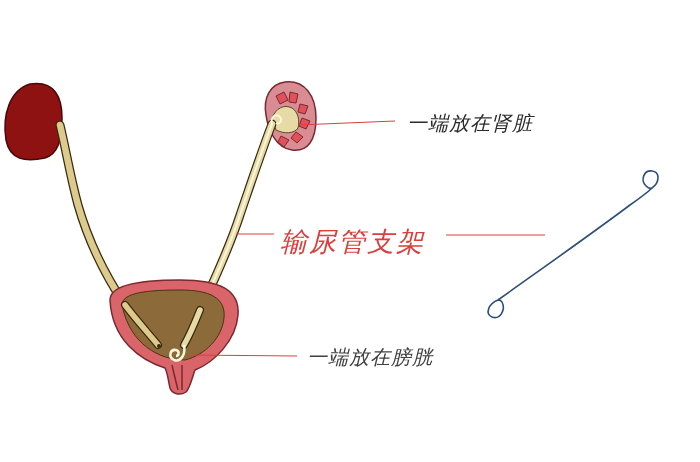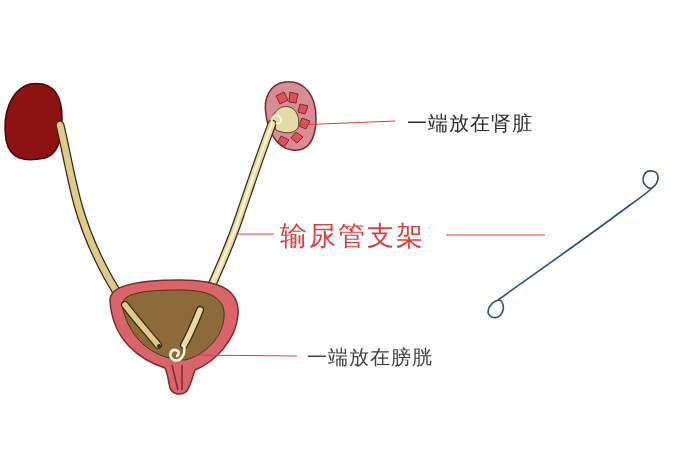--- a/index.html
+++ b/index.html
@@ -1,21 +1,21 @@
 <!DOCTYPE html>
 <html><head>
 <meta charset="utf-8">
 <style>
   html, body { margin: 0; padding: 0; background: #ffffff; }
   body { width: 700px; height: 462px; position: relative; overflow: hidden; font-family: "DejaVu Sans", sans-serif; }
   #diagram { position: absolute; left: 0; top: 0; width: 700px; height: 462px; }
-  .label { position: absolute; white-space: nowrap; line-height: 1; }
+  .label { position: absolute; white-space: nowrap; line-height: 1; font-style: italic; }
   .label-kidney { left: 407px; top: 113px; font-size: 20px; color: #2b2b2b; letter-spacing: 1px; }
   .label-bladder { left: 307px; top: 347px; font-size: 20px; color: #404040; letter-spacing: 1px; }
-  .label-title { left: 280px; top: 222px; font-size: 27px; color: #d8403e; letter-spacing: 2px; }
+  .label-title { left: 280px; top: 228px; font-size: 27px; color: #d8403e; letter-spacing: 2px; }
 </style>
 </head>
 <body>
 
 <svg id="diagram" viewBox="0 0 700 462" xmlns="http://www.w3.org/2000/svg">
 
   <g>
     <path d="M30,84 C10,90 2,115 6,140 C10,160 25,162 45,158 C58,154 62,140 62,118 C62,98 55,80 30,84 Z" fill="#8e1212" stroke="#4a0808" stroke-width="1.5"></path>
   </g>
 

